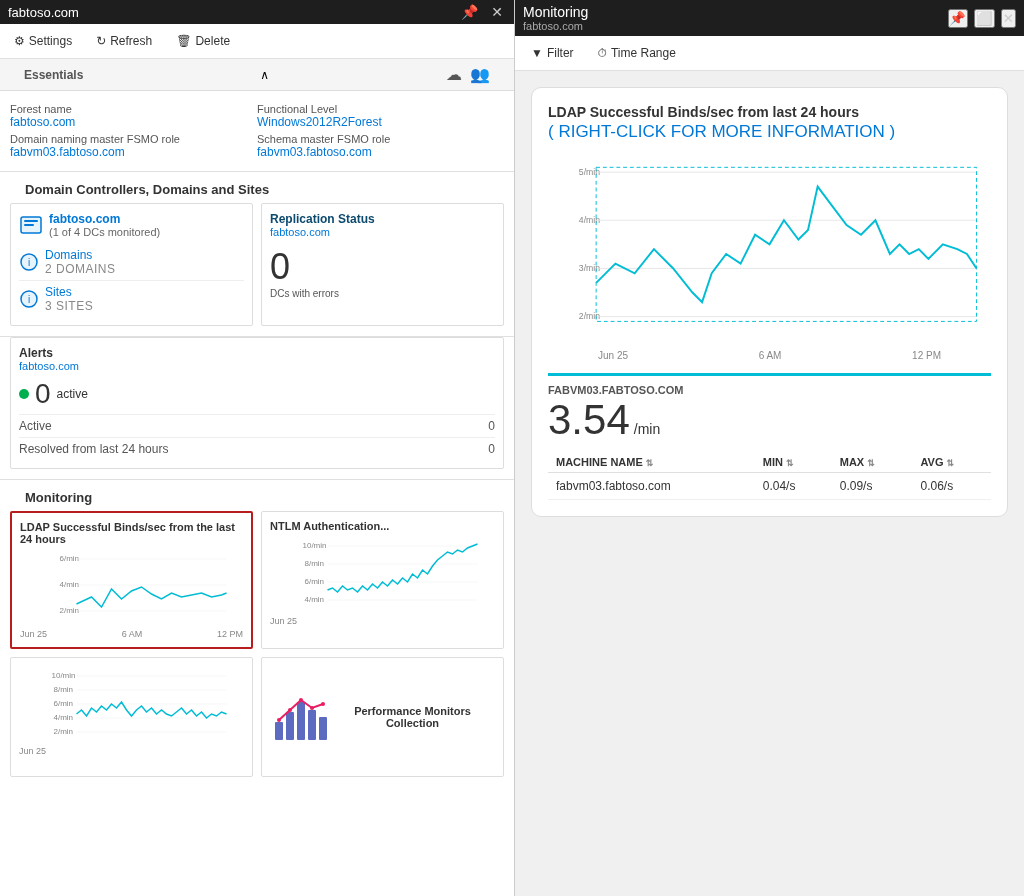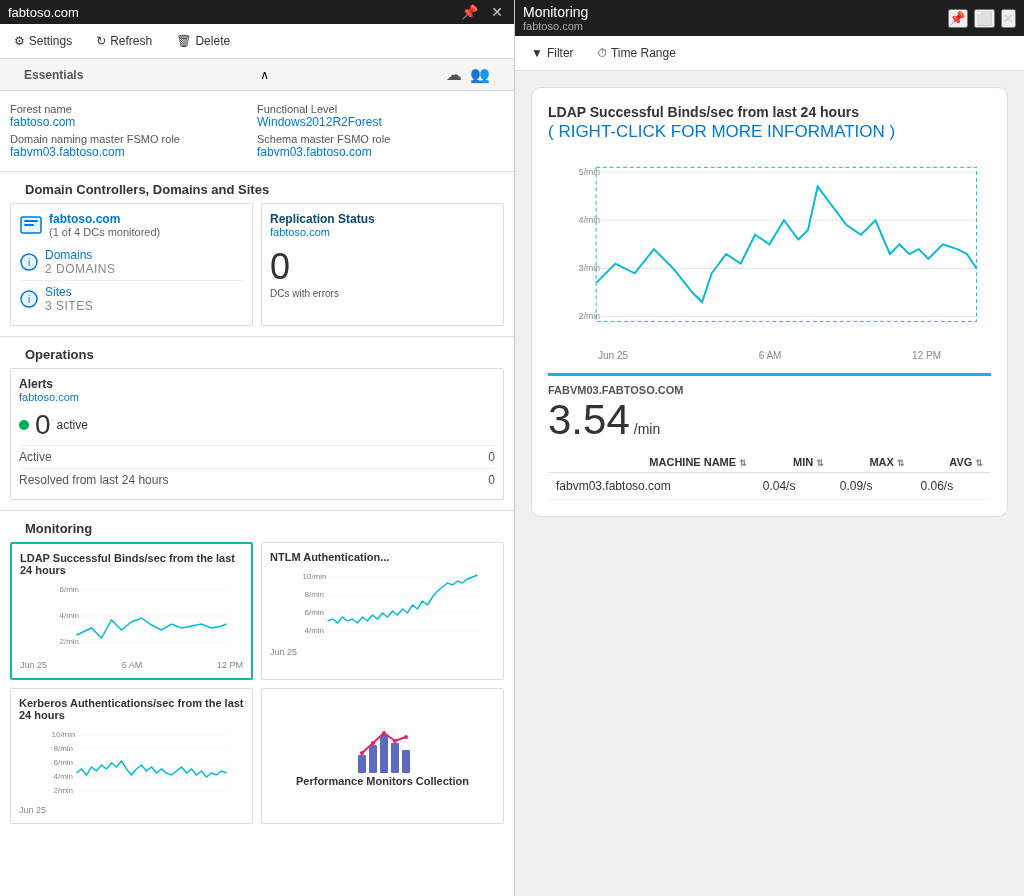--- a/index.html
+++ b/index.html
@@ -57,26 +57,26 @@
     .ops-alert-row { display: flex; align-items: center; gap: 6px; margin: 4px 0; }
     .green-dot { width: 10px; height: 10px; border-radius: 50%; background: #00b050; display: inline-block; }
     .alert-count { font-size: 28px; font-weight: 300; color: #333; }
     .alert-active { font-size: 12px; color: #333; }
     .ops-row { display: flex; justify-content: space-between; padding: 4px 0; border-top: 1px solid #eee; font-size: 12px; color: #555; }
 
     
     .monitoring-section { padding: 0 10px 10px 10px; }
     .monitoring-grid { display: grid; grid-template-columns: 1fr 1fr; gap: 8px; }
     .monitor-card { border: 1px solid #ddd; border-radius: 2px; padding: 8px; background: #fff; }
-    .monitor-card.active-card { border: 2px solid #14b8a6; }
+    .monitor-card.active-card { border: 2px solid #b91c1c; }
     .monitor-card-title { font-size: 11px; color: #333; font-weight: 600; margin-bottom: 4px; }
     .chart-area { width: 100%; height: 80px; position: relative; }
     .chart-labels { display: flex; justify-content: space-between; font-size: 9px; color: #888; }
 
-    .perf-card { border: 1px solid #ddd; border-radius: 2px; padding: 8px; background: #fff; display: flex; flex-direction: column; align-items: center; justify-content: center; min-height: 120px; }
+    .perf-card { border: 1px solid #ddd; border-radius: 2px; padding: 8px; background: #fff; display: flex; align-items: center; justify-content: center; min-height: 120px; }
     .perf-title { font-size: 11px; color: #333; font-weight: 600; text-align: center; }
 
     .kerberos-card { border: 1px solid #ddd; border-radius: 2px; padding: 8px; background: #fff; }
 
     
     .right-panel { flex: 1; height: 896px; background: #f0f0f0; display: flex; flex-direction: column; overflow: hidden; }
     .right-titlebar { background: #1e1e1e; color: #fff; padding: 4px 8px; display: flex; justify-content: space-between; align-items: center; }
     .right-titlebar .title { font-size: 14px; font-weight: 400; }
     .right-titlebar .subtitle { font-size: 11px; color: #aaa; }
     .right-titlebar .controls { display: flex; gap: 6px; }
@@ -88,21 +88,21 @@
     .chart-card { background: #fff; border: 1px solid #ddd; border-radius: 10px; padding: 16px; margin-bottom: 16px; }
     .chart-card-title { font-size: 14px; font-weight: 600; color: #333; margin-bottom: 2px; }
     .chart-card-subtitle { font-size: 17px; color: #0078d7; margin-bottom: 12px; }
 
     .big-chart { width: 100%; height: 200px; position: relative; }
     .server-name { font-size: 11px; color: #555; font-weight: 600; }
     .big-value { font-size: 42px; font-weight: 300; color: #333; }
     .big-unit { font-size: 14px; color: #333; }
 
     .data-table { width: 100%; border-collapse: collapse; margin-top: 8px; }
-    .data-table th { font-size: 11px; font-weight: 600; color: #333; text-align: right; padding: 4px 8px; border-bottom: 1px solid #e0e0e0; }
+    .data-table th { font-size: 11px; font-weight: 600; color: #333; text-align: left; padding: 4px 8px; border-bottom: 1px solid #e0e0e0; }
     .data-table td { font-size: 12px; color: #333; padding: 6px 8px; border-bottom: 1px solid #f0f0f0; }
     .sort-icon { color: #888; font-size: 9px; }
 
     
     svg { overflow: visible; }
   </style>
 </head>
 <body>
 
 <div class="left-panel">
@@ -200,21 +200,20 @@
       </div>
 
       <div class="replication-card">
         <div class="replication-title">Replication Status</div>
         <div class="replication-subtitle">fabtoso.com</div>
         <div class="replication-count">0</div>
         <div class="replication-label">DCs with errors</div>
       </div>
     </div>
 
-    <div class="section-title">Operations</div>
 
     <div class="operations-section">
       <div class="ops-card">
         <div class="ops-card-title">Alerts</div>
         <div class="ops-card-subtitle">fabtoso.com</div>
         <div class="ops-alert-row">
           <span class="green-dot"></span>
           <span class="alert-count">0</span>
           <span class="alert-active">active</span>
         </div>
@@ -275,21 +274,20 @@
           </div>
           <div class="chart-labels">
             <span>Jun 25</span>
           </div>
         </div>
       </div>
 
       <div class="monitoring-grid" style="margin-top:8px;">
 
         <div class="kerberos-card">
-          <div class="monitor-card-title">Kerberos Authentications/sec from the last 24 hours</div>
           <div class="chart-area">
             <svg width="100%" height="90" viewBox="0 0 200 90">
               <text x="20" y="12" font-size="8" fill="#888">10/min</text>
               <text x="22" y="26" font-size="8" fill="#888">8/min</text>
               <text x="22" y="40" font-size="8" fill="#888">6/min</text>
               <text x="22" y="54" font-size="8" fill="#888">4/min</text>
               <text x="22" y="68" font-size="8" fill="#888">2/min</text>
               <line x1="45" y1="10" x2="195" y2="10" stroke="#eee" stroke-width="0.5"></line>
               <line x1="45" y1="24" x2="195" y2="24" stroke="#eee" stroke-width="0.5"></line>
               <line x1="45" y1="38" x2="195" y2="38" stroke="#eee" stroke-width="0.5"></line>

